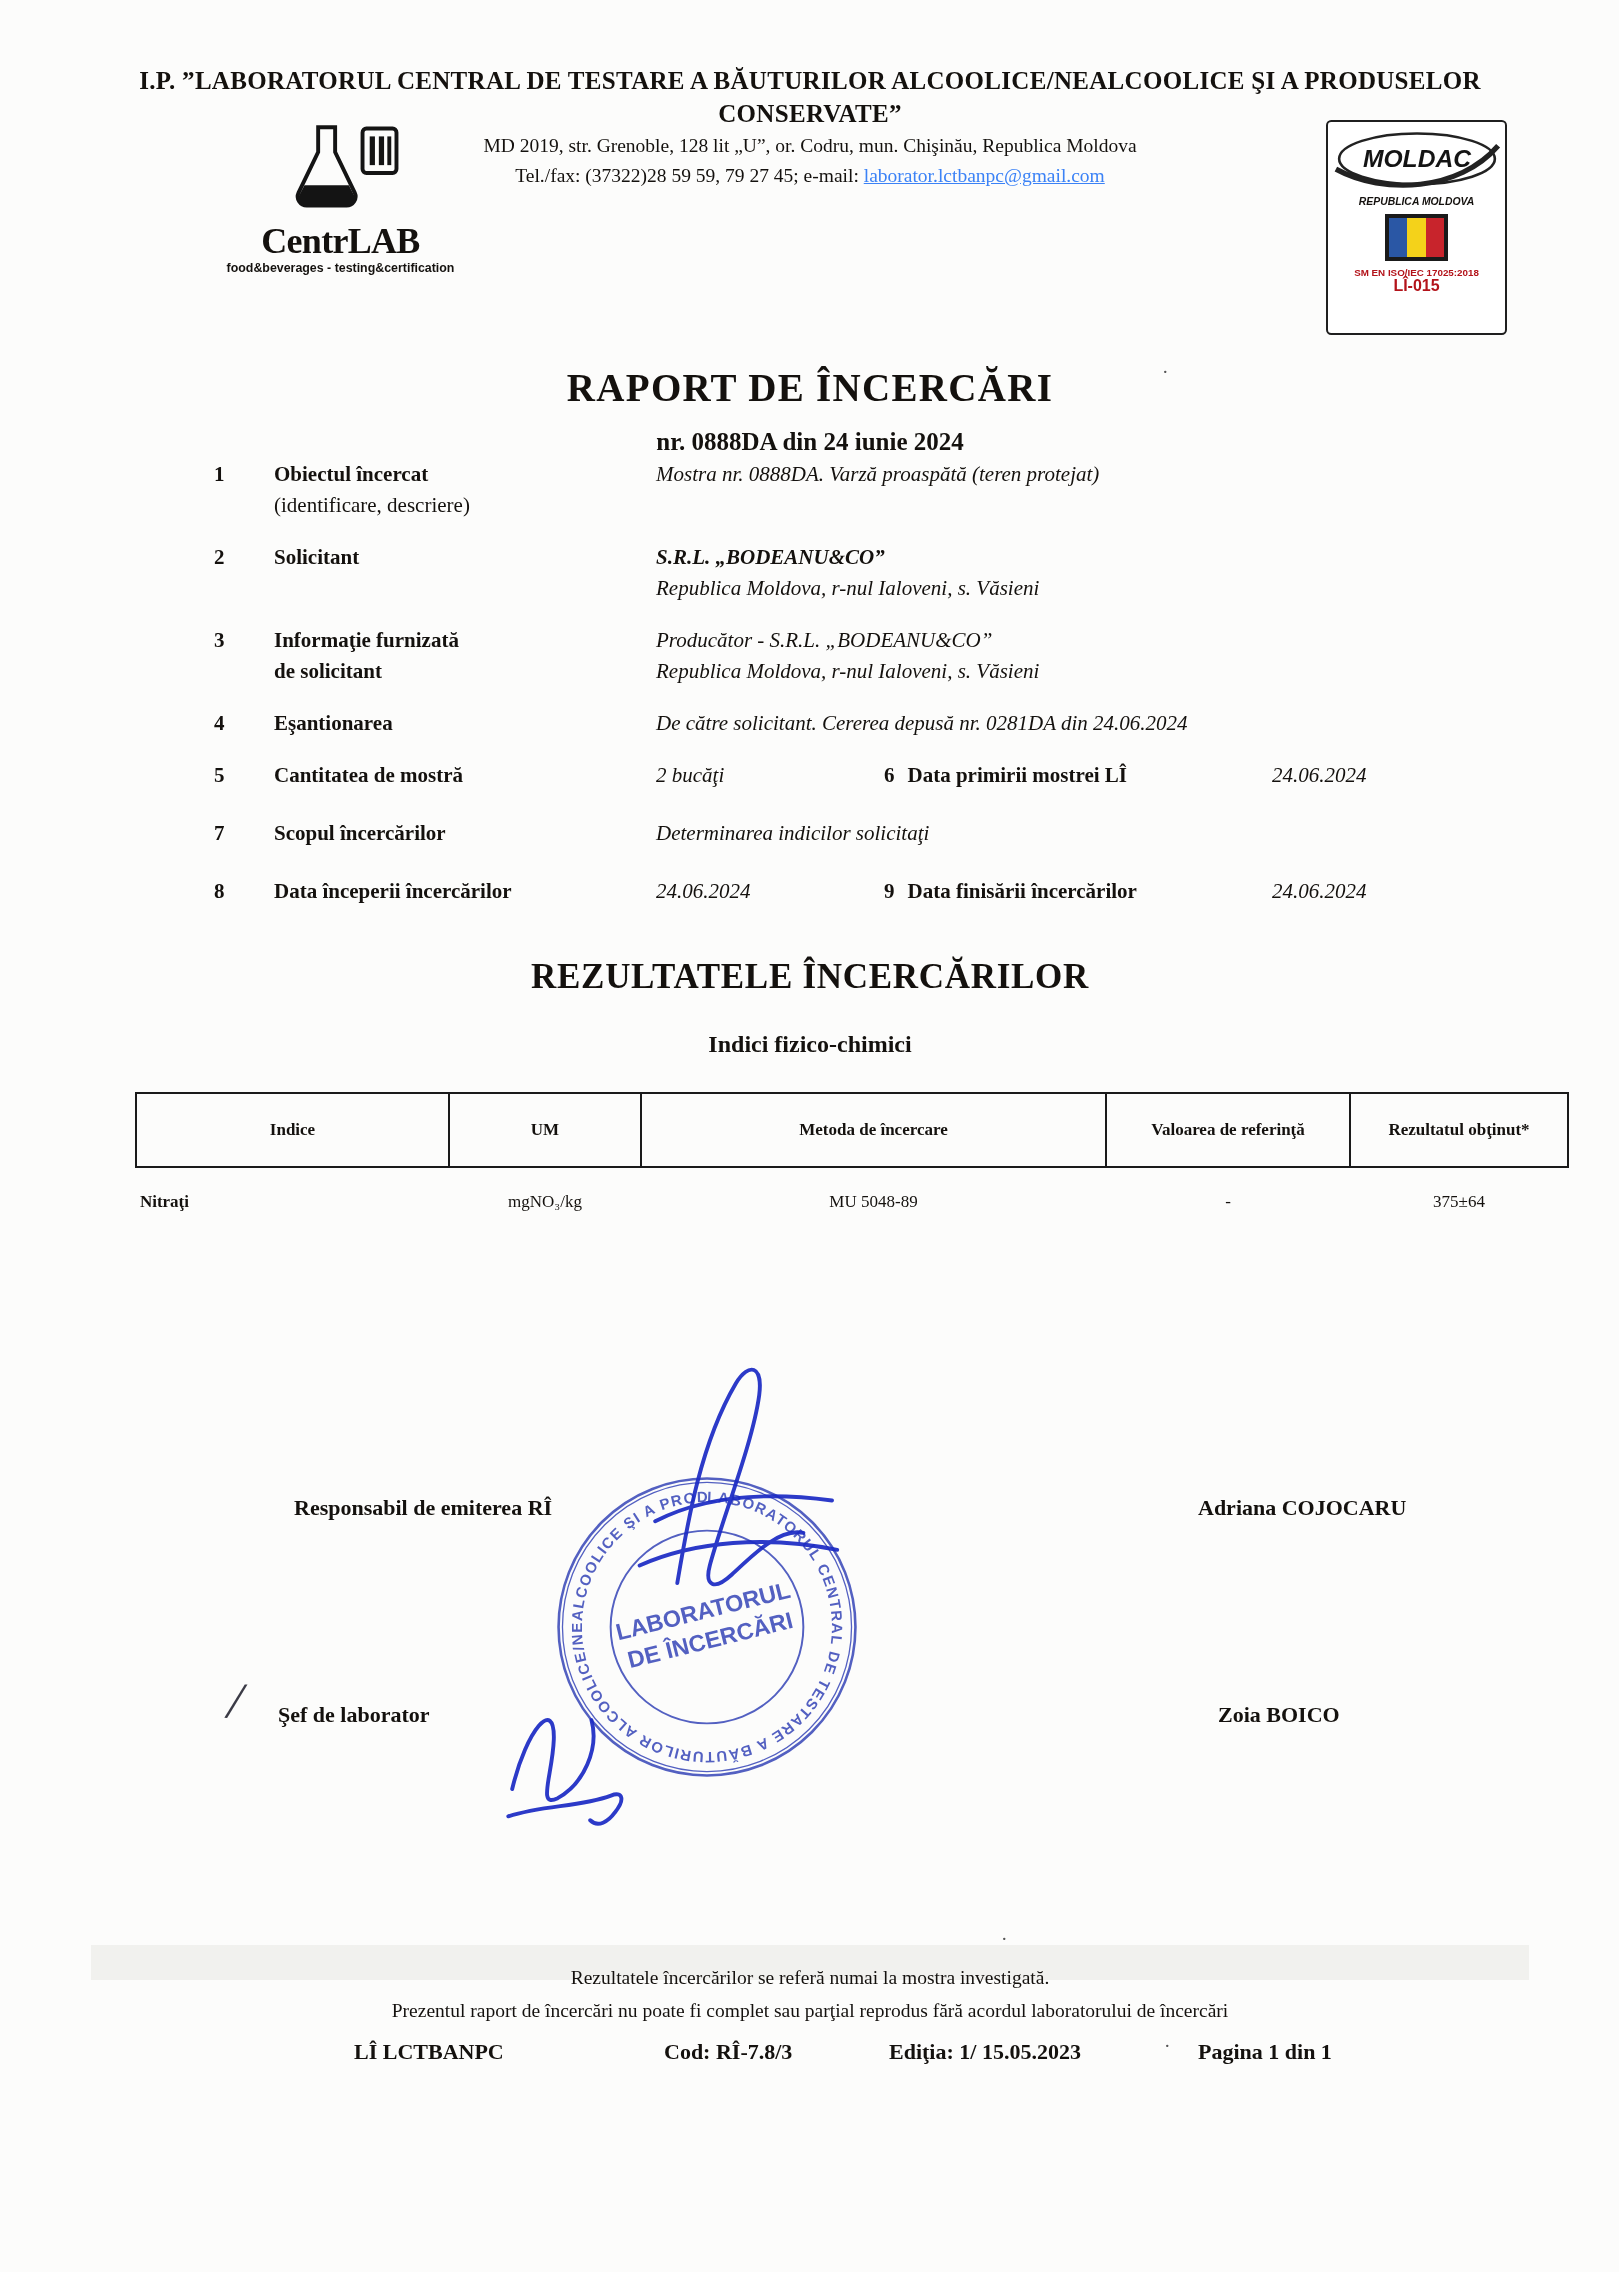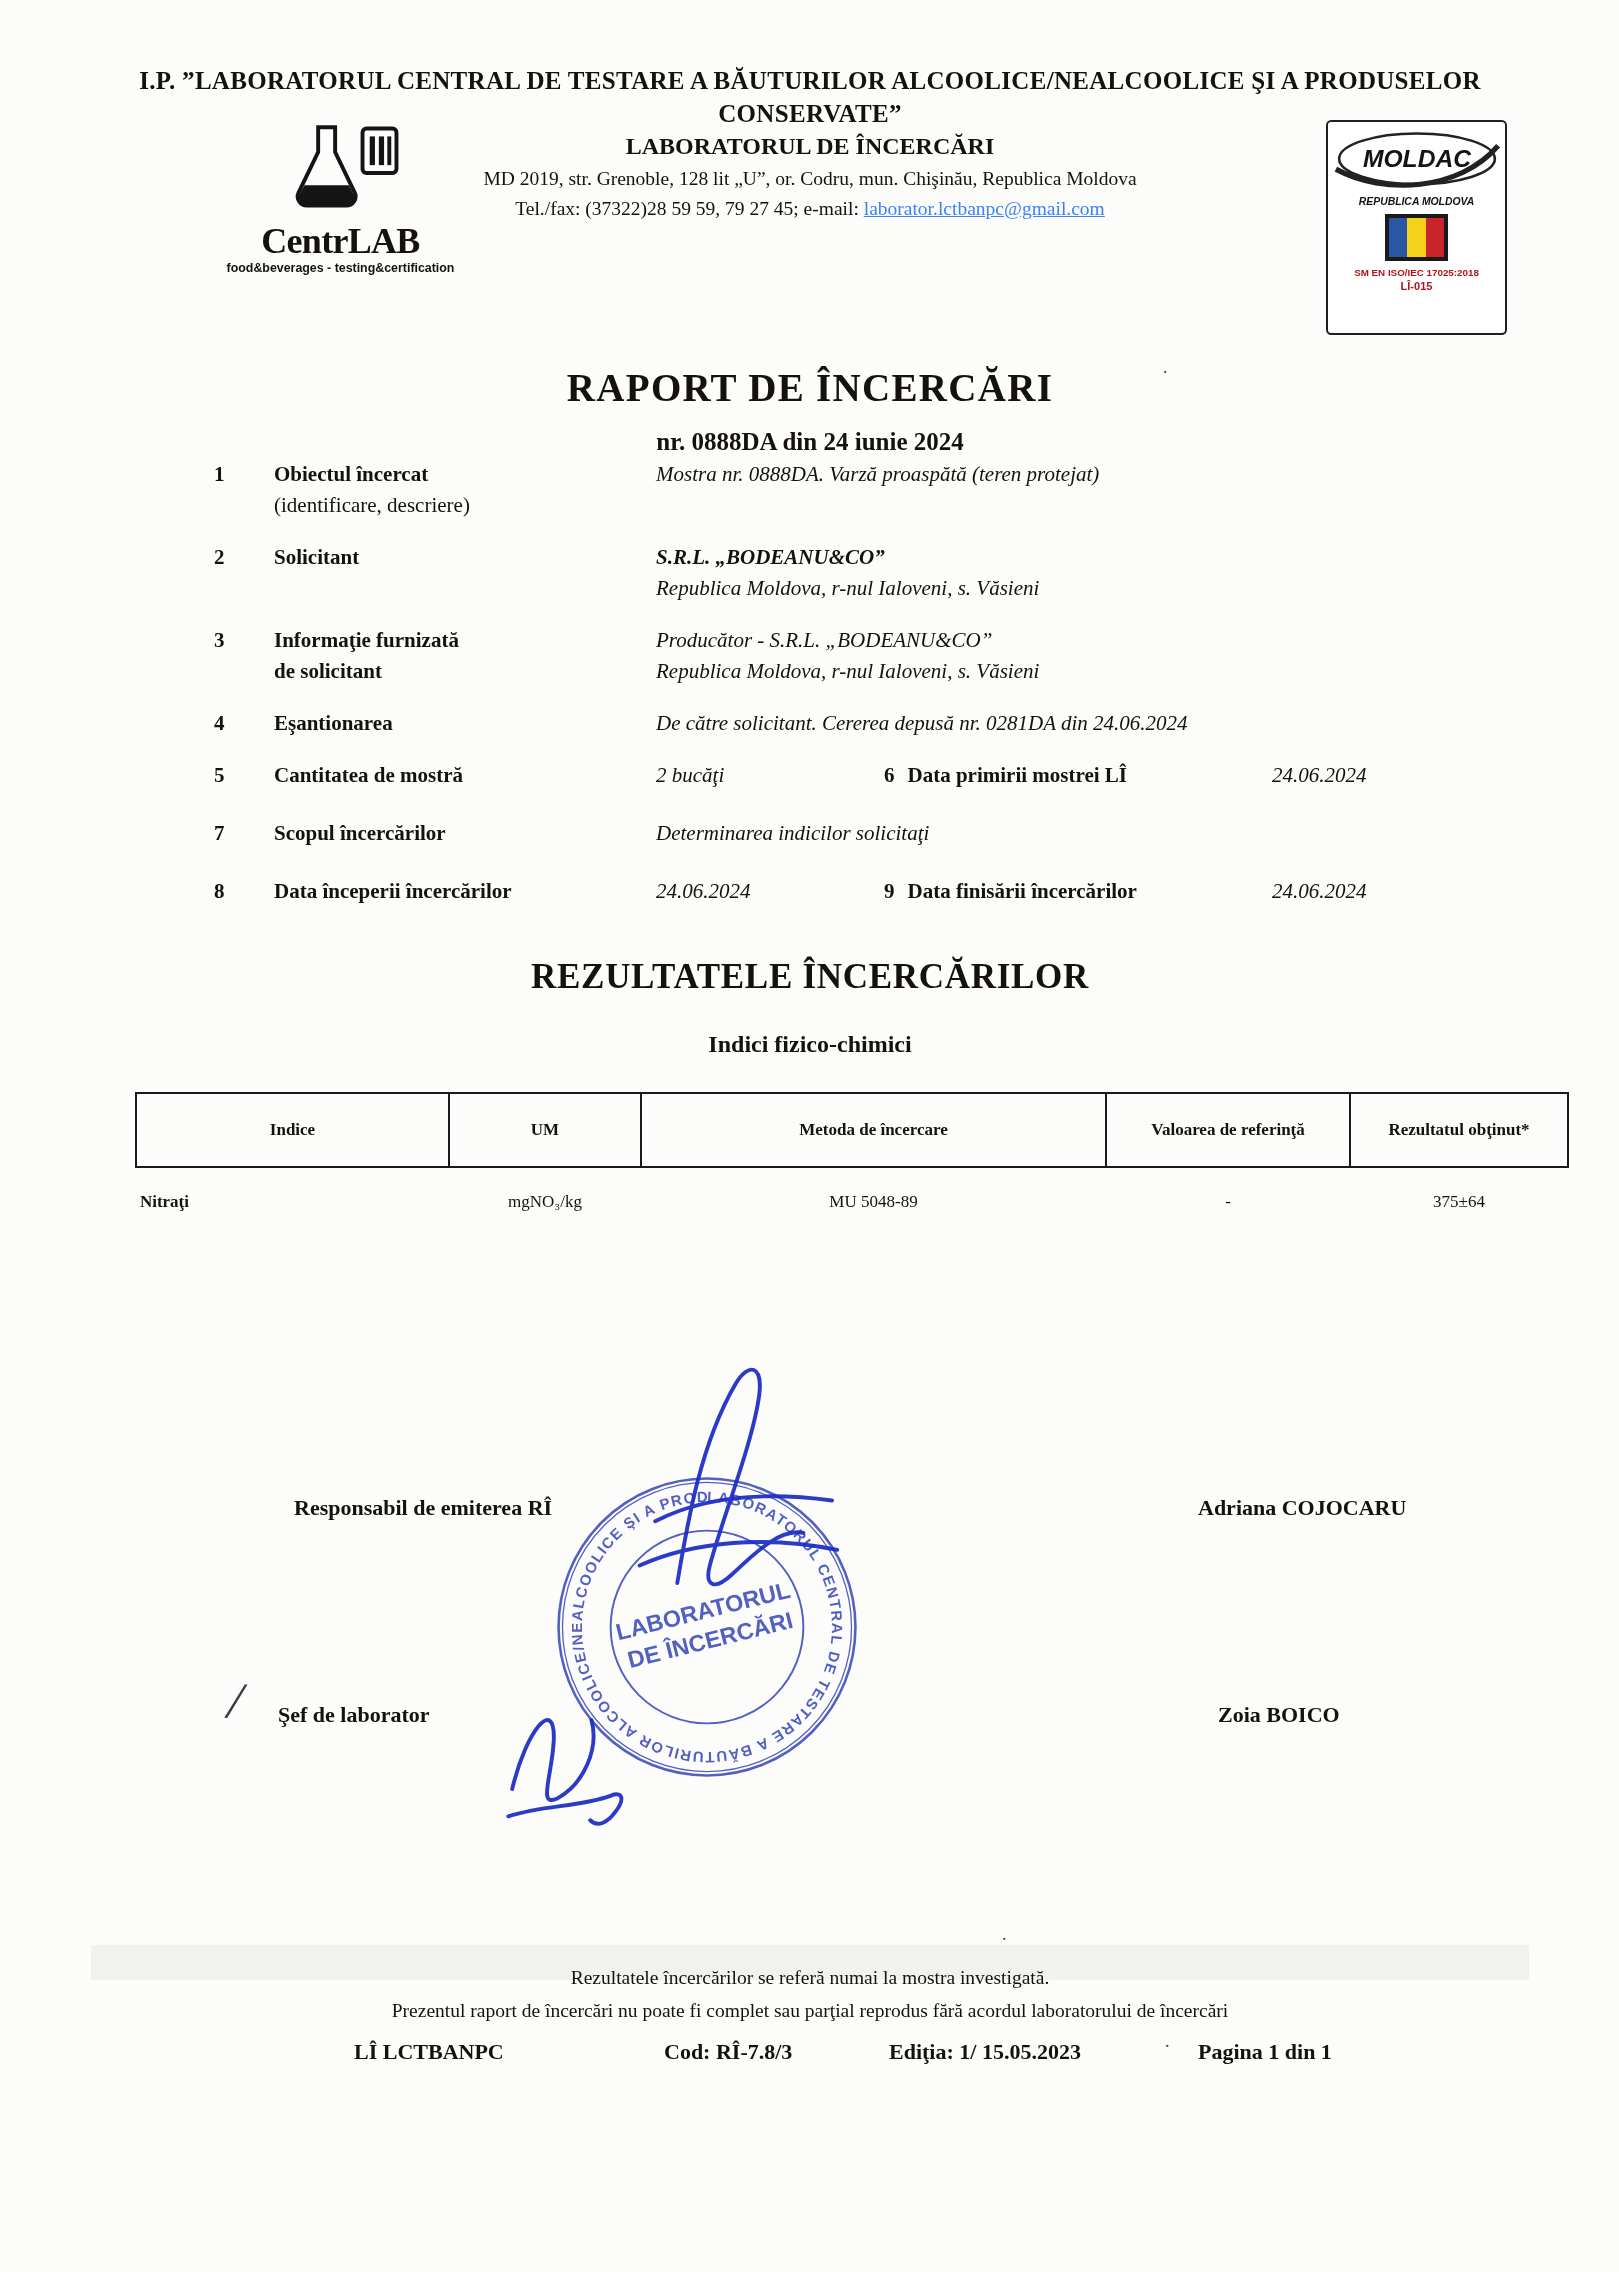--- a/index.html
+++ b/index.html
@@ -26,21 +26,21 @@
 
   .accred-box{position:absolute;top:120px;left:1326px;width:181px;height:215px;
     border:2.6px solid #1f1f1f;border-radius:5.2px;background:#fff;text-align:center;box-sizing:border-box;padding-top:3.9px;}
   .accred-country{font-size:10.4px;font-weight:bold;font-style:italic;font-family:"Liberation Sans",sans-serif;margin-top:-3.9px;}
   .accred-emblem{width:55px;height:39px;border:4.6px solid #1a1a1a;margin:6.5px auto 5.2px auto;display:flex;}
   .accred-emblem span{flex:1;}
   .stripe-blue{background:#2a57a5;}
   .stripe-yellow{background:#f4d21a;}
   .stripe-red{background:#c8242c;}
   .accred-std{font-size:9.8px;font-weight:bold;color:#b3131a;font-family:"Liberation Sans",sans-serif;line-height:13px;}
-  .accred-code{font-size:11px;font-weight:bold;color:#b3131a;font-family:"Liberation Sans",sans-serif;line-height:14.3px;}
+  .accred-code{font-size:16px;font-weight:bold;color:#b3131a;font-family:"Liberation Sans",sans-serif;line-height:14.3px;}
 
   
   .title-block{position:absolute;top:348px;left:0;width:100%;text-align:center;}
   .main-title{font-size:39px;font-weight:bold;letter-spacing:1.3px;line-height:43px;margin:18px;}
   .title-number{font-size:25px;font-weight:bold;line-height:30px;margin-top:6.5px;}
 
   
   .fields{position:absolute;top:459px;left:214px;right:91px;font-size:21px;}
   .frow{display:grid;grid-template-columns:60px 382px 1fr;line-height:31px;margin-bottom:21px;align-items:start;}
   .frow.mb-lg{margin-bottom:27px;}
@@ -93,21 +93,20 @@
   .speck{position:absolute;color:#555;font-size:19.5px;}
 </style>
 </head>
 <body>
 
 <div class="page">
 
   <header class="doc-header">
     <div class="org-line">I.P. ”LABORATORUL CENTRAL DE TESTARE A BĂUTURILOR ALCOOLICE/NEALCOOLICE ŞI A PRODUSELOR</div>
     <div class="org-line">CONSERVATE”</div>
-    <div class="lab-name">LABORATORUL DE ÎNCERCĂRI</div>
     <div class="addr">MD 2019,  str. Grenoble, 128 lit „U”, or. Codru, mun. Chişinău, Republica Moldova</div>
     <div class="contact">
       <span>Tel./fax: (37322)28 59 59, 79 27 45; e-mail: </span><a class="email">laborator.lctbanpc@gmail.com</a>
     </div>
   </header>
 
   <div class="logo-block">
     <svg width="124" height="98" viewBox="0 0 190 150">
       <g stroke="#141414" stroke-width="6" fill="none">
         <path d="M60 8 h26 v38 l30 62 a14 14 0 0 1 -13 20 H43 a14 14 0 0 1 -13 -20 l30 -62 z"></path>

